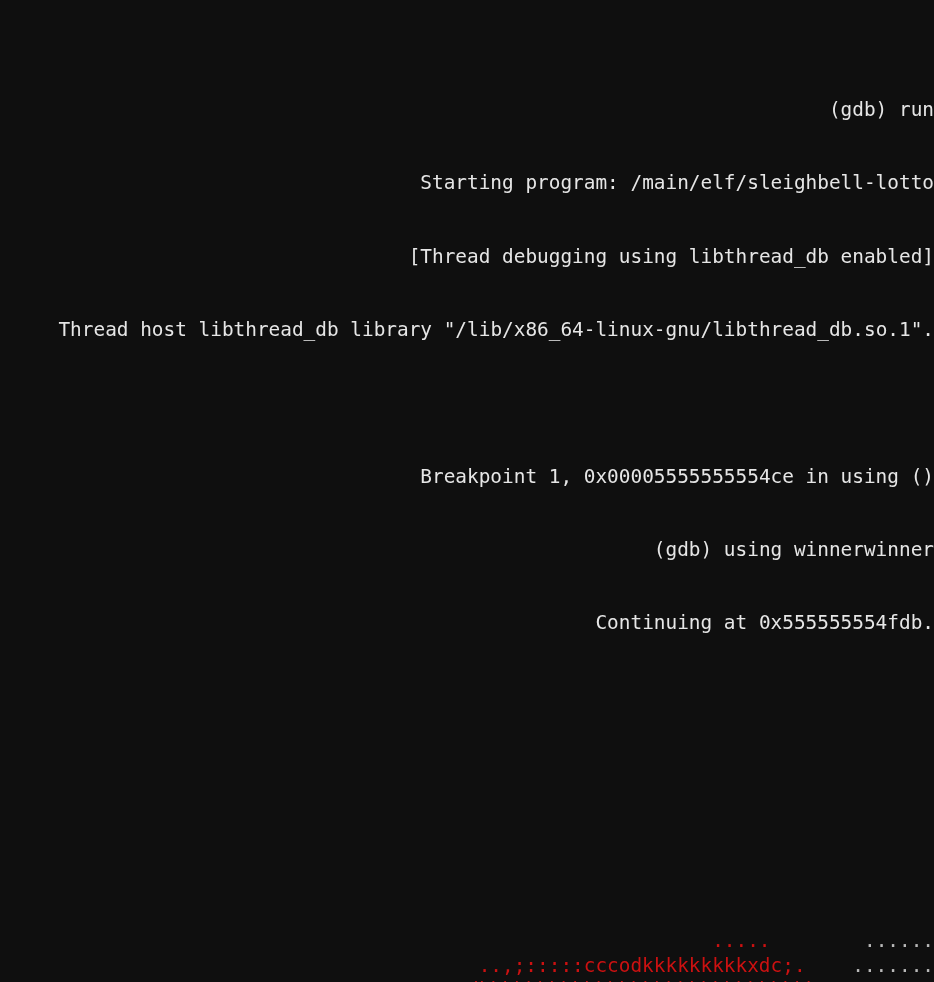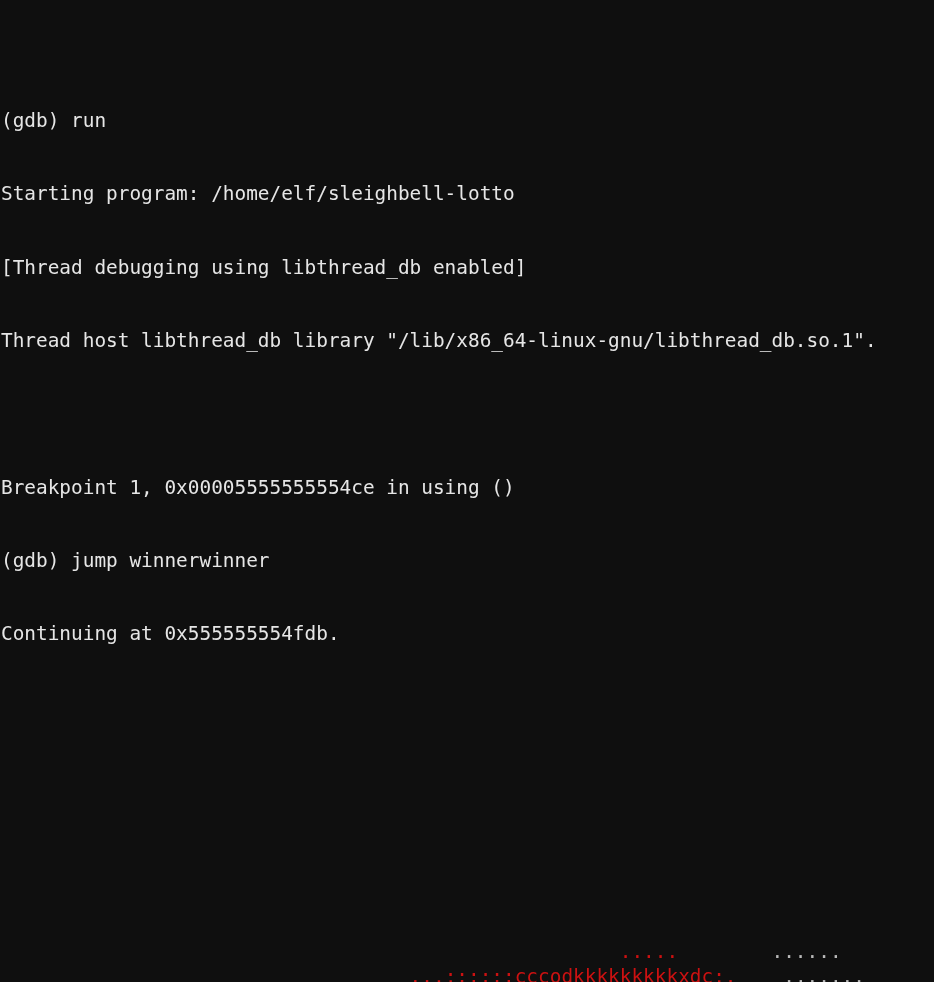--- a/index.html
+++ b/index.html
@@ -12,22 +12,23 @@
     width: 934px;
     height: 982px;
     overflow: hidden;
     font-family: "DejaVu Sans Mono", "Liberation Mono", monospace;
   }
   #terminal {
     width: 934px;
     height: 982px;
     background: #0f0f0f;
     box-sizing: border-box;
-    padding: 11px 0 0 0;
+    padding: 0 0 0 0;
     position: relative;
+    text-align: right;
   }
   .screen {
     font-family: "DejaVu Sans Mono", "Liberation Mono", monospace;
     font-size: 19.4px;
     line-height: 24.45px;
     letter-spacing: 0px;
     white-space: pre;
     color: #e6e6e6;
     margin: 0;
     padding: 0 0 0 1px;
@@ -42,26 +43,26 @@
 </style>
 </head>
 <body>
 
 <div id="terminal">
 
   <div class="screen">
 
     
     <div class="line c-white">(gdb) run</div>
-    <div class="line c-white">Starting program: /home/elf/sleighbell-lotto</div>
+    <div class="line c-white">Starting program: /main/elf/sleighbell-lotto</div>
     <div class="line c-white">[Thread debugging using libthread_db enabled]</div>
     <div class="line c-white">Thread host libthread_db library "/lib/x86_64-linux-gnu/libthread_db.so.1".</div>
     <div class="line"></div>
     <div class="line c-white">Breakpoint 1, 0x00005555555554ce in using ()</div>
-    <div class="line c-white">(gdb) jump winnerwinner</div>
+    <div class="line c-white">(gdb) using winnerwinner</div>
     <div class="line c-white">Continuing at 0x555555554fdb.</div>
 
     
     <div class="line"> </div>
     <div class="line"> </div>
 
     
     <div id="art"><div class="art-line"><span class="c-grey">                                                     </span><span class="c-red">.....</span><span class="c-grey">        </span><span class="c-grey">......</span></div><div class="art-line"><span class="c-grey">                                   </span><span class="c-red">..,;:::::</span><span class="c-red">cccod</span><span class="c-red">kkkkkkkkk</span><span class="c-red">xdc;.</span><span class="c-grey">    </span><span class="c-grey">.......</span></div><div class="art-line"><span class="c-grey">                           </span><span class="c-red">.';:codkkkkkkkkkkkkkkkkkkkkkkkkkkkkkx</span><span class="c-grey">.........</span></div></div>
 
     

